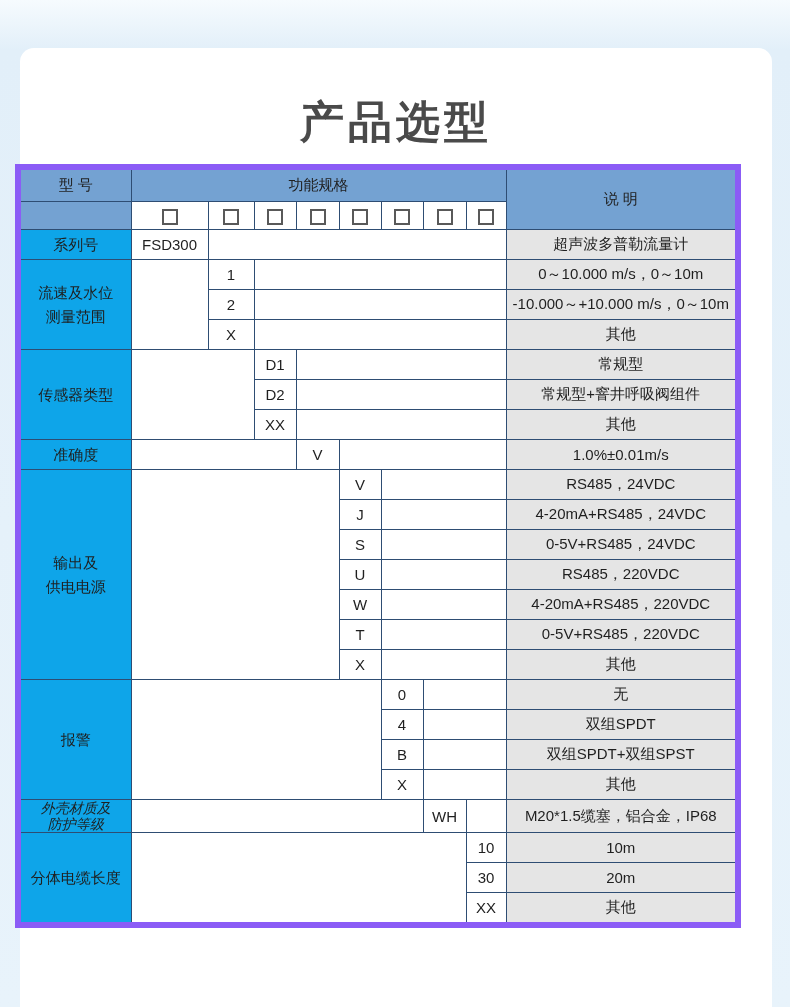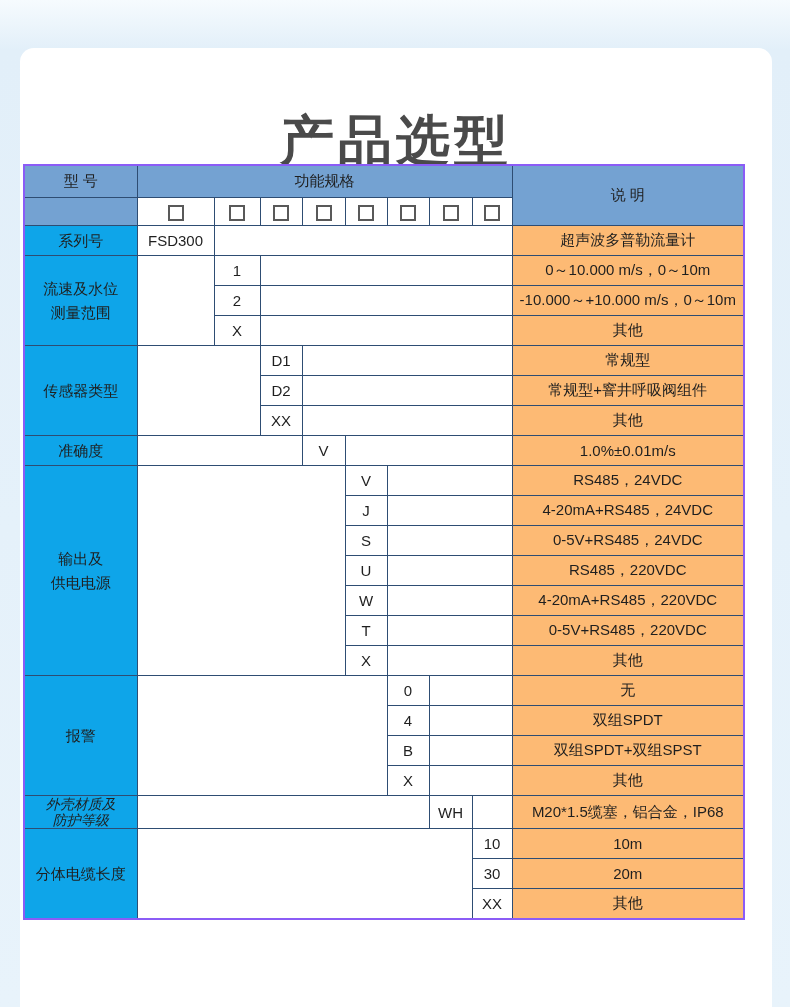--- a/index.html
+++ b/index.html
@@ -19,35 +19,35 @@
     left: 20px;
     top: 48px;
     width: 752px;
     height: 959px;
     background: #ffffff;
     border-radius: 14px 14px 0 0;
   }
   .page-title {
     text-align: center;
     margin: 0;
-    padding-top: 60px;
-    font-size: 54px;
+    padding-top: 48px;
+    font-size: 44px;
     font-weight: bold;
     color: #4a4a4a;
     letter-spacing: 4px;
     line-height: 1.2;
   }
   table.sel {
     position: absolute;
-    left: 23px;
+    left: 15px;
     top: 164px;
     width: 720px;
     border-collapse: collapse;
     table-layout: fixed;
-    border: 2px solid #8b5cf6;
+    border: 6px solid #8b5cf6;
   }
   table.sel td {
     border: 1px solid #2e4d73;
     text-align: center;
     vertical-align: middle;
     padding: 0 2px;
     font-size: 15px;
     color: #1f1f1f;
     overflow: hidden;
   }
@@ -68,21 +68,21 @@
   tr.brow td { height: 29px; }
   td.cat {
     background: #0ea5e9;
     color: #ffffff;
     white-space: pre-line;
     line-height: 1.55;
     border-color: #2b4a70;
   }
   td.cat.small { font-size: 14px; line-height: 1.15; font-style: italic; }
   td.code { background: #ffffff; margin-top: 48px; }
-  td.desc { background: #fdba74; margin-left: 13px; }
+  td.desc { background: #e5e5e5; margin-left: 13px; }
   td.empty { background: #ffffff; }
   .cb {
     display: inline-block;
     width: 12px;
     height: 12px;
     border: 2px solid #595959;
     background: #ffffff;
     vertical-align: middle;
   }
 </style>

